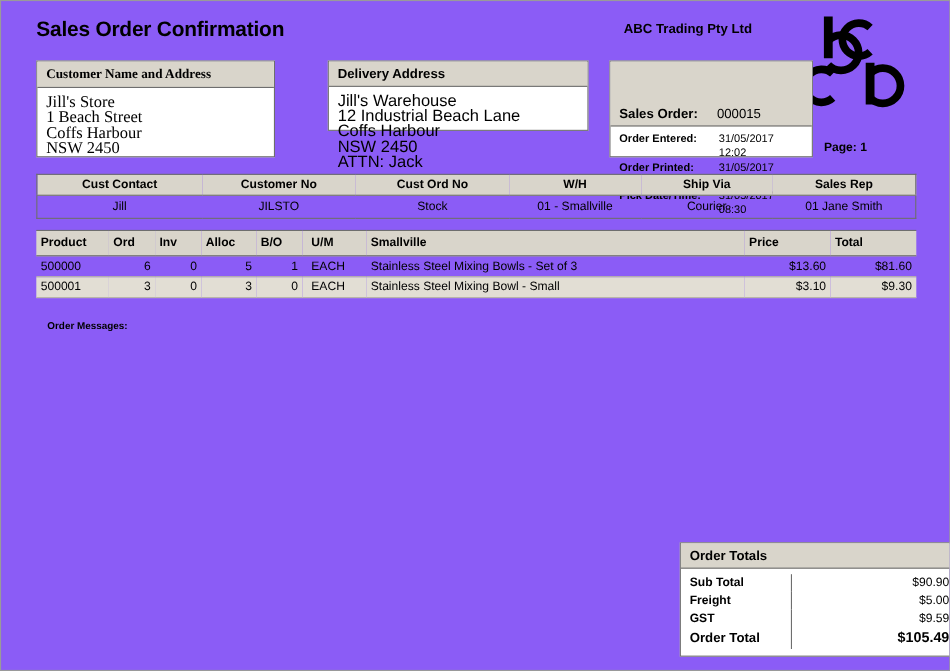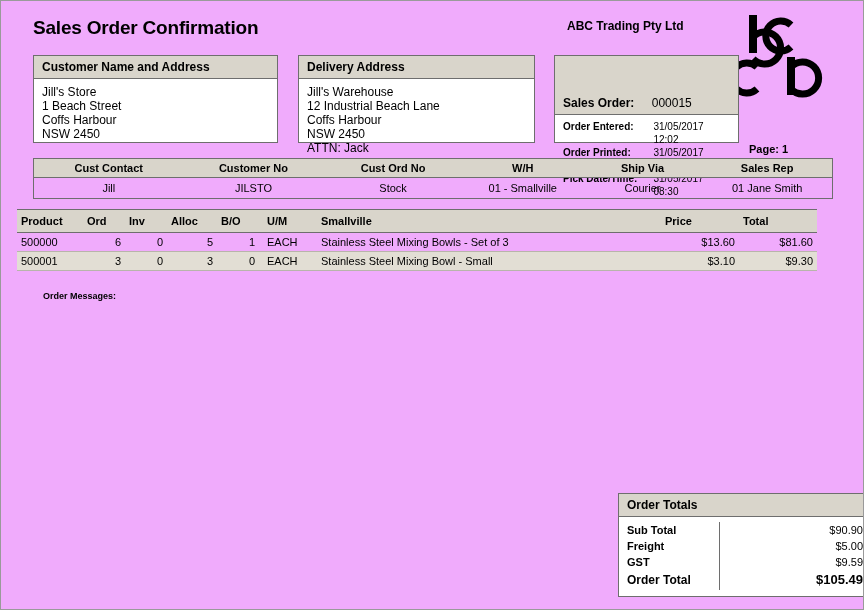--- a/index.html
+++ b/index.html
@@ -11,21 +11,21 @@
     font-family: "Liberation Sans", sans-serif;
     font-size: 11px;
     color: #000000;
   }
   #page {
     position: relative;
     width: 864px;
     height: 610px;
     box-sizing: border-box;
     border: 1px solid #9a9a9a;
-    background: #f0abfc;
+    background: #8b5cf6;
     overflow: hidden;
   }
   .doc-title {
     position: absolute;
     left: 32px;
     top: 16px;
     font-size: 19px;
     font-weight: bold;
     letter-spacing: -0.2px;
   }
@@ -54,25 +54,25 @@
   .panel-head {
     background: #d9d5cb;
     border-bottom: 1px solid #6e6e6e;
     font-weight: bold;
     font-size: 12px;
     padding: 4px 8px 4px 8px;
     box-sizing: border-box;
   }
   .panel-body {
     padding: 6px 8px 6px 8px;
-    font-size: 12px;
+    font-size: 15px;
     line-height: 14px;
   }
-  #cust-panel { left: 32px; top: 54px; width: 245px; height: 88px; }
-  #deliv-panel { left: 297px; top: 54px; width: 237px; height: 88px; }
+  #cust-panel { left: 32px; top: 54px; width: 217px; height: 88px; font-family: Liberation Serif, serif; }
+  #deliv-panel { left: 297px; top: 54px; width: 237px; height: 64px; }
   #so-panel { left: 553px; top: 54px; width: 185px; height: 88px; }
 
   .so-head {
     background: #d9d5cb;
     border-bottom: 1px solid #6e6e6e;
     font-weight: bold;
     font-size: 12px;
     padding: 4px 8px 4px 8px;
     box-sizing: border-box;
   }
@@ -87,21 +87,21 @@
     padding: 5px 8px 5px 8px;
     font-size: 10px;
   }
   .so-row { display: flex; line-height: 13px; }
   .so-label { width: 92px; font-weight: bold; }
   .so-val { }
 
   .page-num {
     position: absolute;
     left: 748px;
-    top: 142px;
+    top: 127px;
     font-size: 11px;
     font-weight: bold;
     text-align: right;
   }
   .page-num .pn-val { font-weight: bold; }
 
   
   #info-table {
     position: absolute;
     left: 32px;
@@ -121,21 +121,21 @@
   }
   #info-table td {
     font-size: 11px;
     padding: 4px 0;
     text-align: center;
   }
 
   
   #lines-table {
     position: absolute;
-    left: 16px;
+    left: 32px;
     top: 208px;
     width: 800px;
     border-collapse: collapse;
     box-sizing: border-box;
   }
   #lines-table thead th {
     background: #d9d5cb;
     font-size: 11px;
     font-weight: bold;
     padding: 5px 4px;

